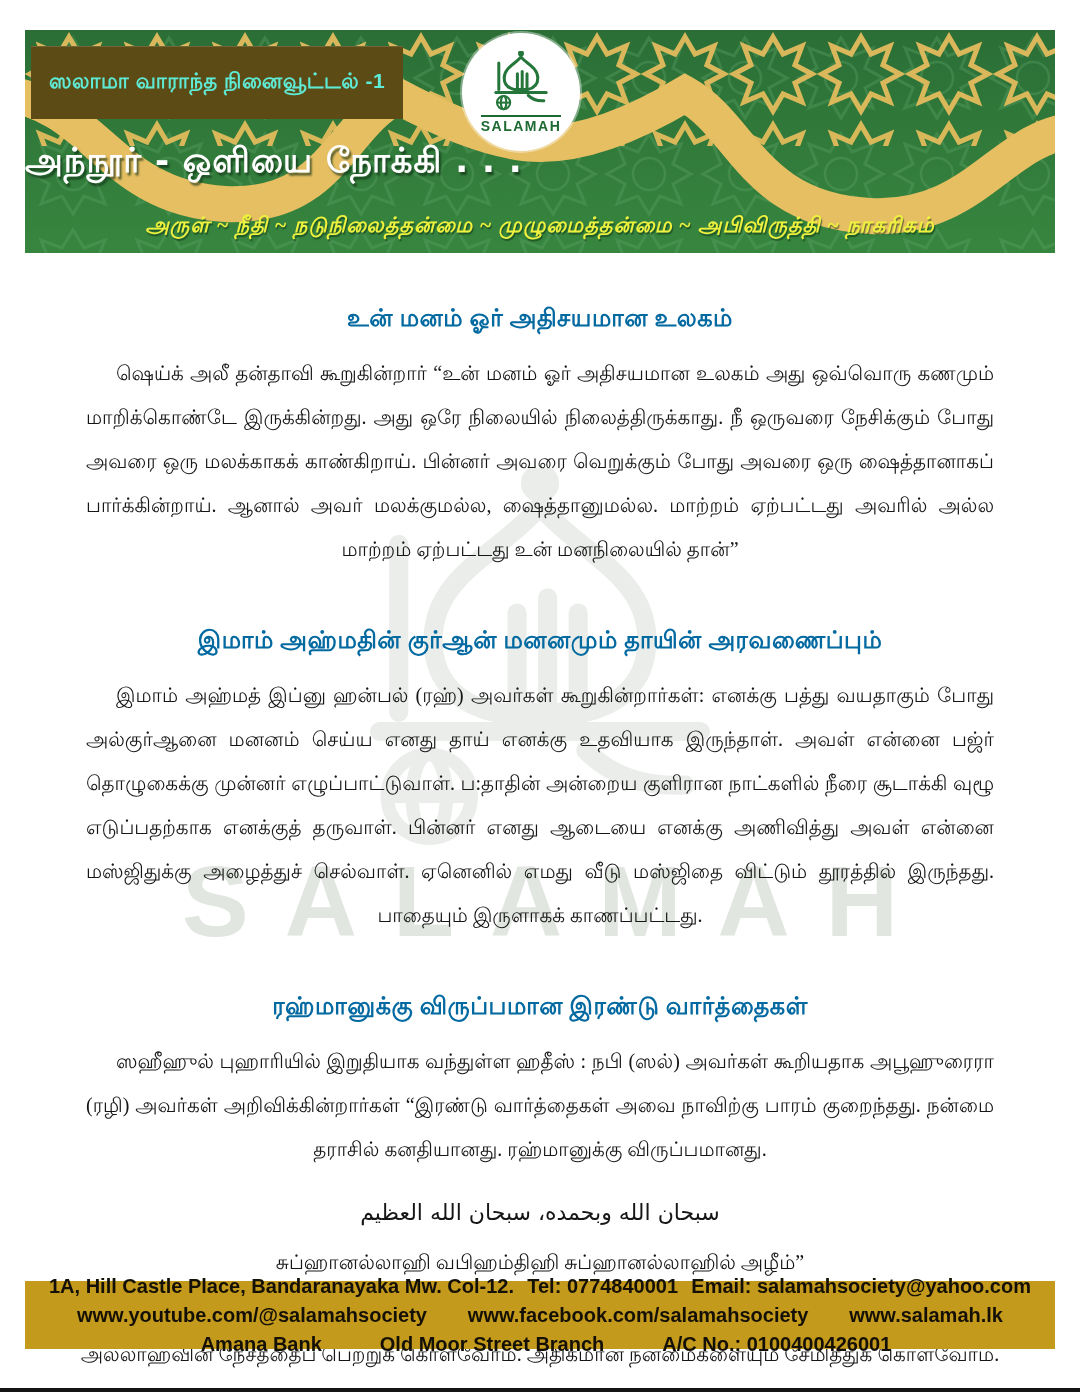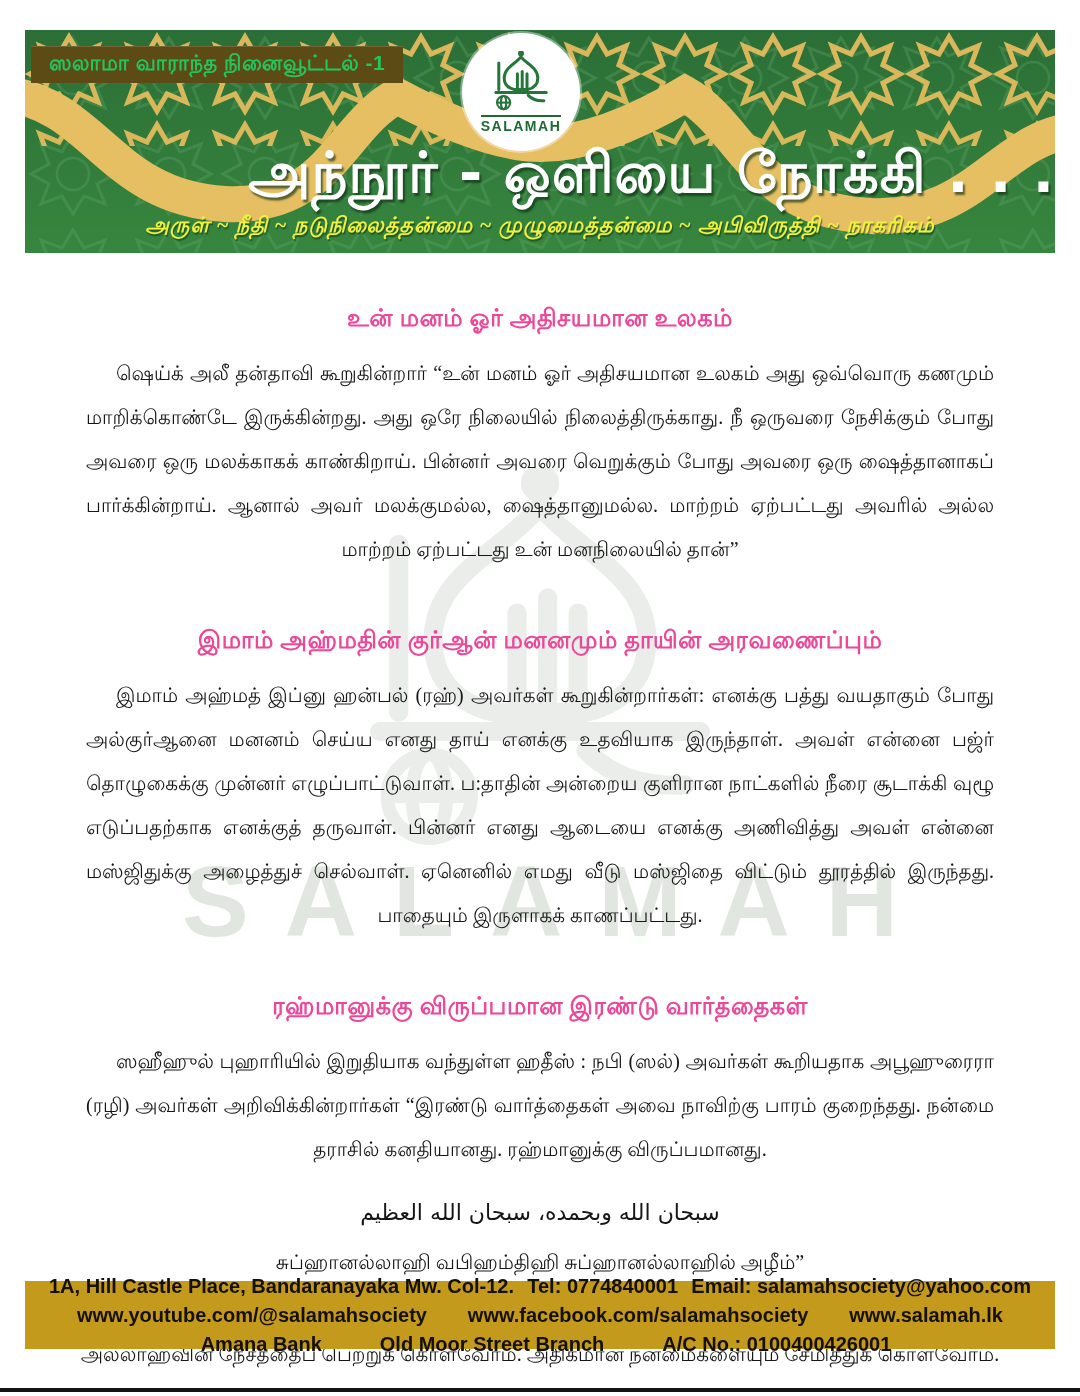--- a/index.html
+++ b/index.html
@@ -4,55 +4,55 @@
 <style>
   html,body{margin:0;padding:0;background:#ffffff;}
   body{
     width:1080px;height:1396px;position:relative;overflow:hidden;
     font-family:"Liberation Serif", serif;color:#161616;
   }
   
   .banner{position:absolute;left:25px;top:30px;width:1030px;height:223px;overflow:hidden;z-index:2;}
   .banner-art{position:absolute;left:0;top:0;}
   .badge{
-    position:absolute;left:6px;top:16px;background:#5d4b16;color:#22c55e;
+    position:absolute;left:6px;top:16px;background:#5d4b16;color:#5eead4;
     font-family:"Liberation Sans",sans-serif;font-weight:bold;font-size:21px;
-    padding:5px 18px;letter-spacing:.5px;box-shadow:0 1px 0 rgba(255,255,255,.15) inset;
+    padding:23px 18px;letter-spacing:.5px;box-shadow:0 1px 0 rgba(255,255,255,.15) inset;
   }
   .logo{
     position:absolute;left:437px;top:3px;width:118px;height:118px;border-radius:50%;
     background:#ffffff;display:flex;flex-direction:column;align-items:center;justify-content:center;
     box-shadow:0 0 0 2px rgba(255,255,255,.4);
   }
   .logo svg{color:#25763a;}
   .logo-text{
     font-family:"Liberation Sans",sans-serif;font-weight:bold;font-size:14px;
     color:#1d6b33;letter-spacing:1.5px;margin-top:-2px;border-top:2px solid #1d6b33;padding-top:1px;
   }
   .title{
-    position:absolute;left:12px;right:0;top:112px;text-align:right;color:#ffffff;
-    font-family:"DejaVu Sans",sans-serif;font-weight:bold;font-size:56px;line-height:1.1;
+    position:absolute;left:0;right:0;top:112px;text-align:left;color:#ffffff;
+    font-family:"DejaVu Sans",sans-serif;font-weight:bold;font-size:34px;line-height:1.1;
     text-shadow:2px 3px 2px rgba(12,44,18,.65);letter-spacing:1px;white-space:nowrap;
   }
   .tagline{
     position:absolute;left:0;right:0;top:183px;text-align:center;color:#eef23f;
     font-weight:bold;font-style:italic;font-size:21px;letter-spacing:1px;
     text-shadow:1px 2px 1px rgba(12,44,18,.55);white-space:nowrap;
   }
   
   .watermark{position:absolute;left:0;top:468px;width:100%;text-align:center;z-index:0;}
   .watermark svg{color:#e3e8e2;opacity:.75;}
   .watermark-text{
     font-family:"Liberation Sans",sans-serif;font-weight:bold;font-size:100px;
     color:#e1e6e0;letter-spacing:36px;margin-top:-48px;margin-left:36px;
   }
   
   .content{position:absolute;left:70px;top:253px;width:940px;z-index:1;}
   .section-heading{
-    margin:56px 0 16px;text-align:center;color:#ec4899;font-size:24px;font-weight:bold;letter-spacing:.5px;
+    margin:56px 0 16px;text-align:center;color:#0369a1;font-size:24px;font-weight:bold;letter-spacing:.5px;
   }
   .section-heading.first{margin-top:52px;}
   .body-para{
     margin:16px;font-size:20px;line-height:44px;text-align:justify;text-align-last:center;text-indent:30px;
   }
   .center-line{margin:0;font-size:20px;line-height:46px;text-align:center;}
   .arabic-line{
     margin:0;font-family:"DejaVu Sans",sans-serif;font-size:22px;line-height:52px;text-align:center;direction:rtl;
   }
   

